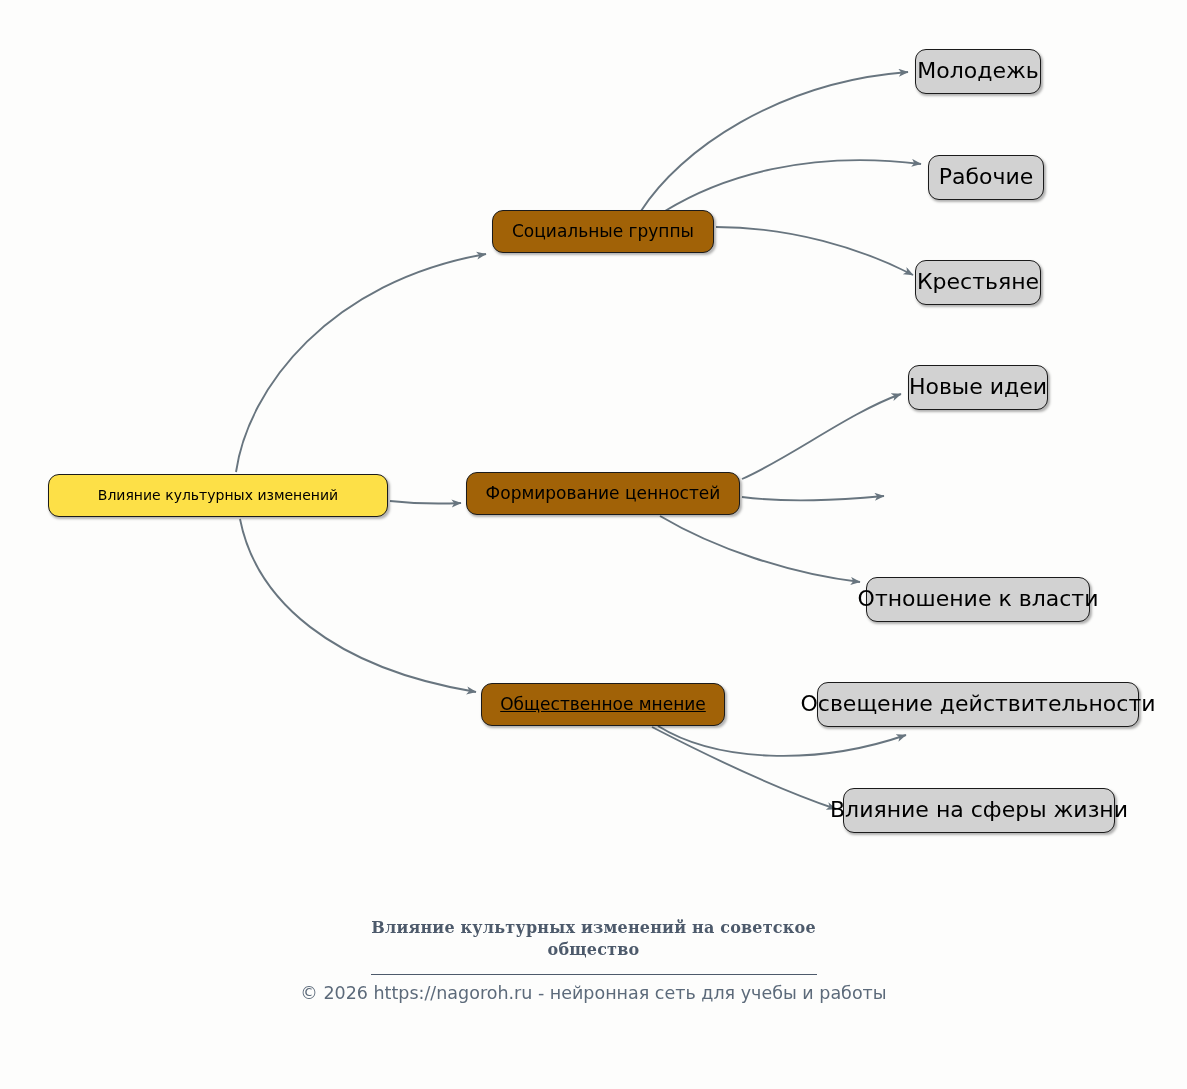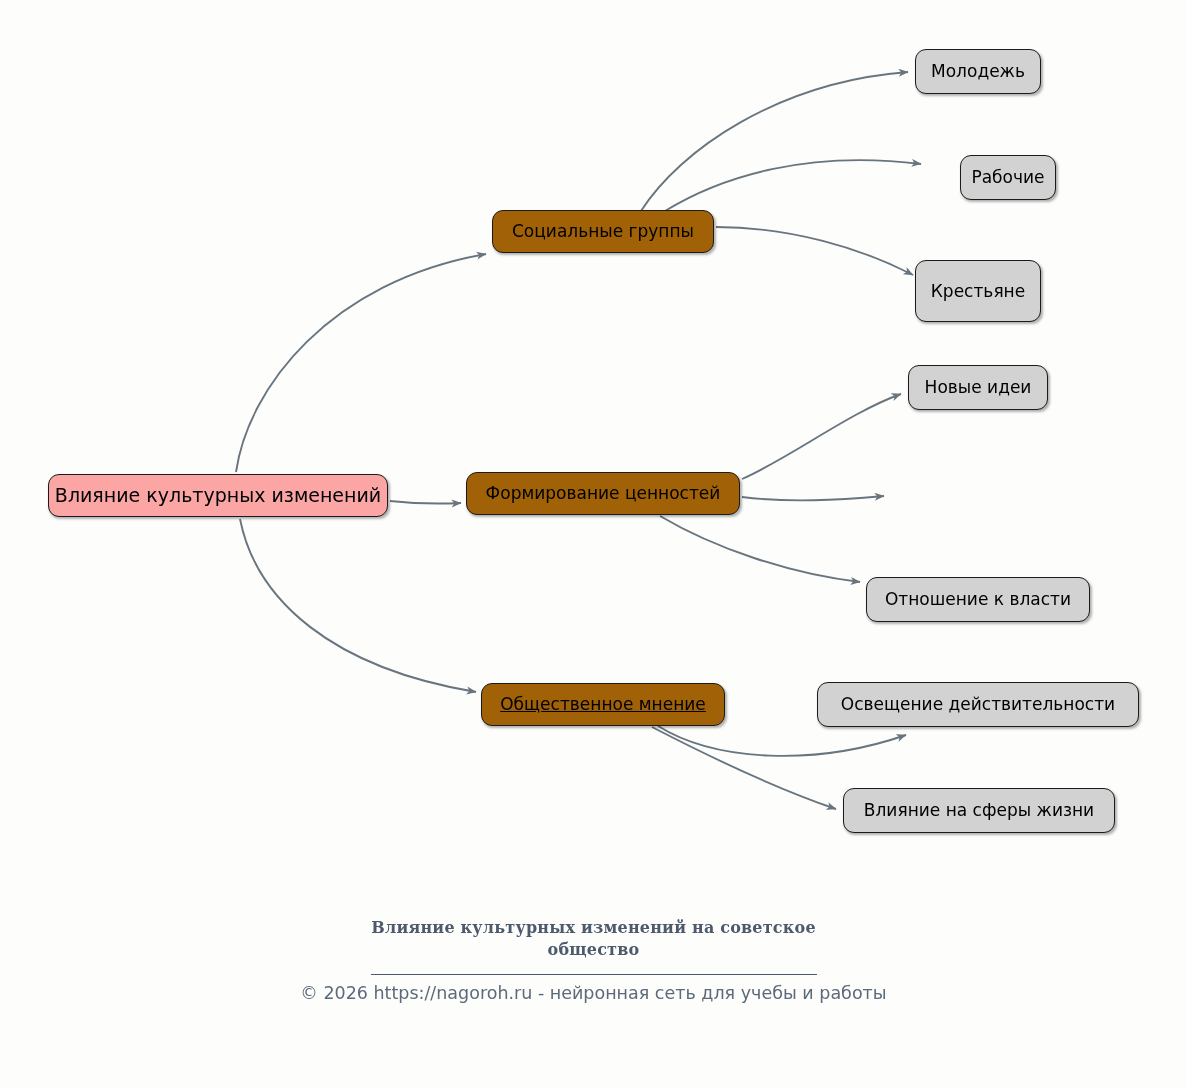--- a/index.html
+++ b/index.html
@@ -34,33 +34,33 @@
     text-align: center;
     line-height: 1.1;
     white-space: nowrap;
     box-shadow: 1.5px 2px 2.5px rgba(0,0,0,0.30);
   }
   .node-label {
     display: block;
     padding: 0 4px;
   }
   .node.root {
-    background: #fca5a5;
+    background: #fde047;
     color: #000000;
-    font-size: 19px;
+    font-size: 14px;
   }
   .node.branch {
     background: #a16207;
     color: #000000;
     font-size: 17px;
   }
   .node.leaf {
     background: #d2d2d2;
     color: #000000;
-    font-size: 17px;
+    font-size: 22px;
   }
   #footer {
     position: absolute;
     left: 0;
     width: 1187px;
     text-align: center;
   }
   #footer-title {
     font-family: "DejaVu Serif", serif;
     font-weight: bold;
@@ -123,24 +123,24 @@
   <div class="node root" style="left:48px; top:474px; width:340px; height:43px;">
     <span class="node-label">Влияние культурных изменений</span>
   </div>
 
   <div class="node branch" style="left:492px; top:210px; width:222px; height:43px;">
     <span class="node-label">Социальные группы</span>
   </div>
   <div class="node leaf" style="left:915px; top:49px; width:126px; height:45px;">
     <span class="node-label">Молодежь</span>
   </div>
-  <div class="node leaf" style="left:928px; top:155px; width:96px; height:45px;margin-left:32px;">
+  <div class="node leaf" style="left:928px; top:155px; width:116px; height:45px;">
     <span class="node-label">Рабочие</span>
   </div>
-  <div class="node leaf" style="left:915px; top:260px; width:126px; height:62px;">
+  <div class="node leaf" style="left:915px; top:260px; width:126px; height:45px;">
     <span class="node-label">Крестьяне</span>
   </div>
 
   <div class="node branch" style="left:466px; top:472px; width:274px; height:43px;">
     <span class="node-label">Формирование ценностей</span>
   </div>
   <div class="node leaf" style="left:908px; top:365px; width:140px; height:45px;">
     <span class="node-label">Новые идеи</span>
   </div>
   <div class="node leaf" style="left:866px; top:577px; width:224px; height:45px;">

